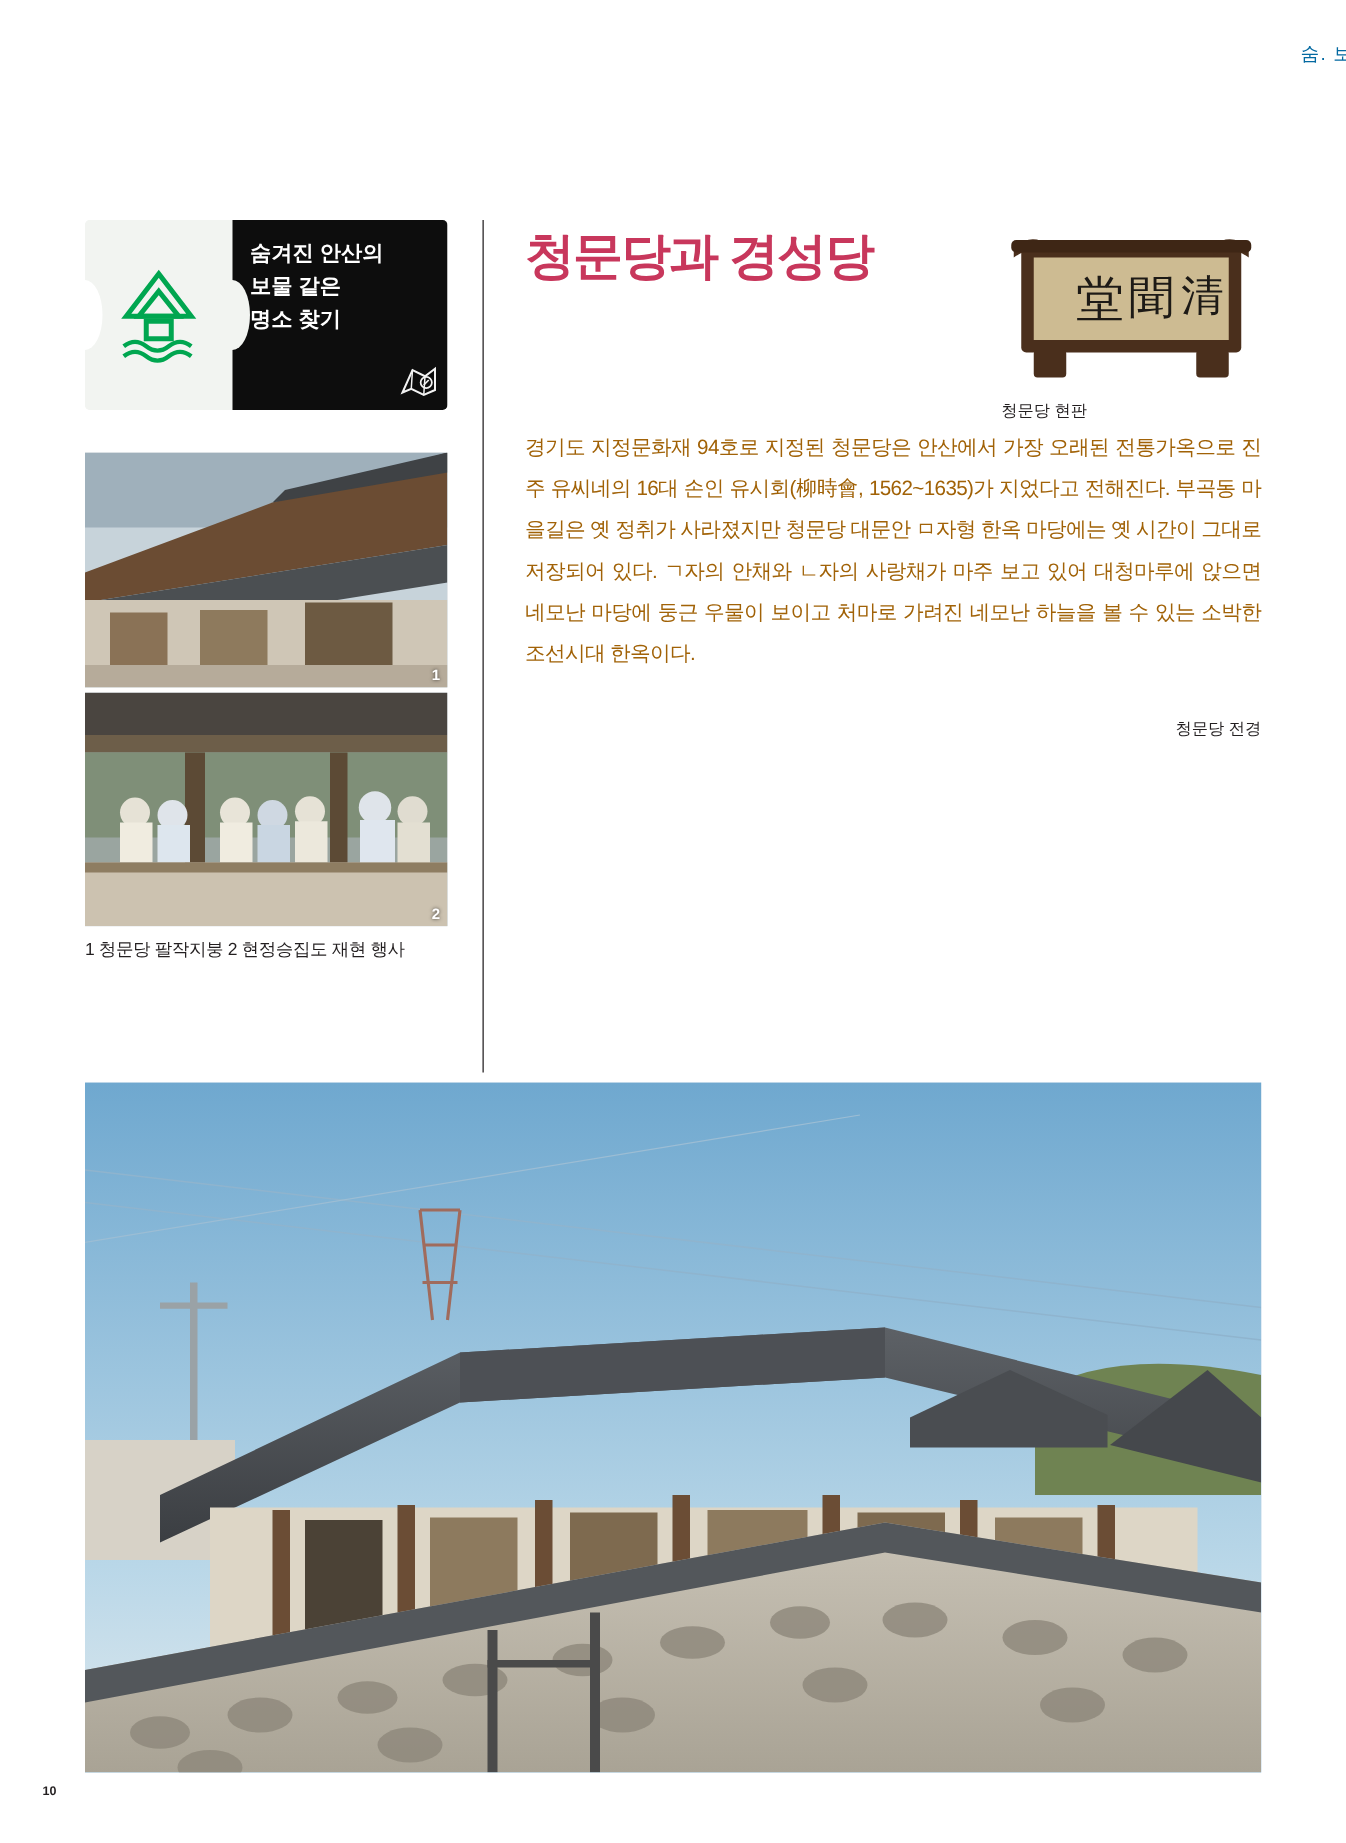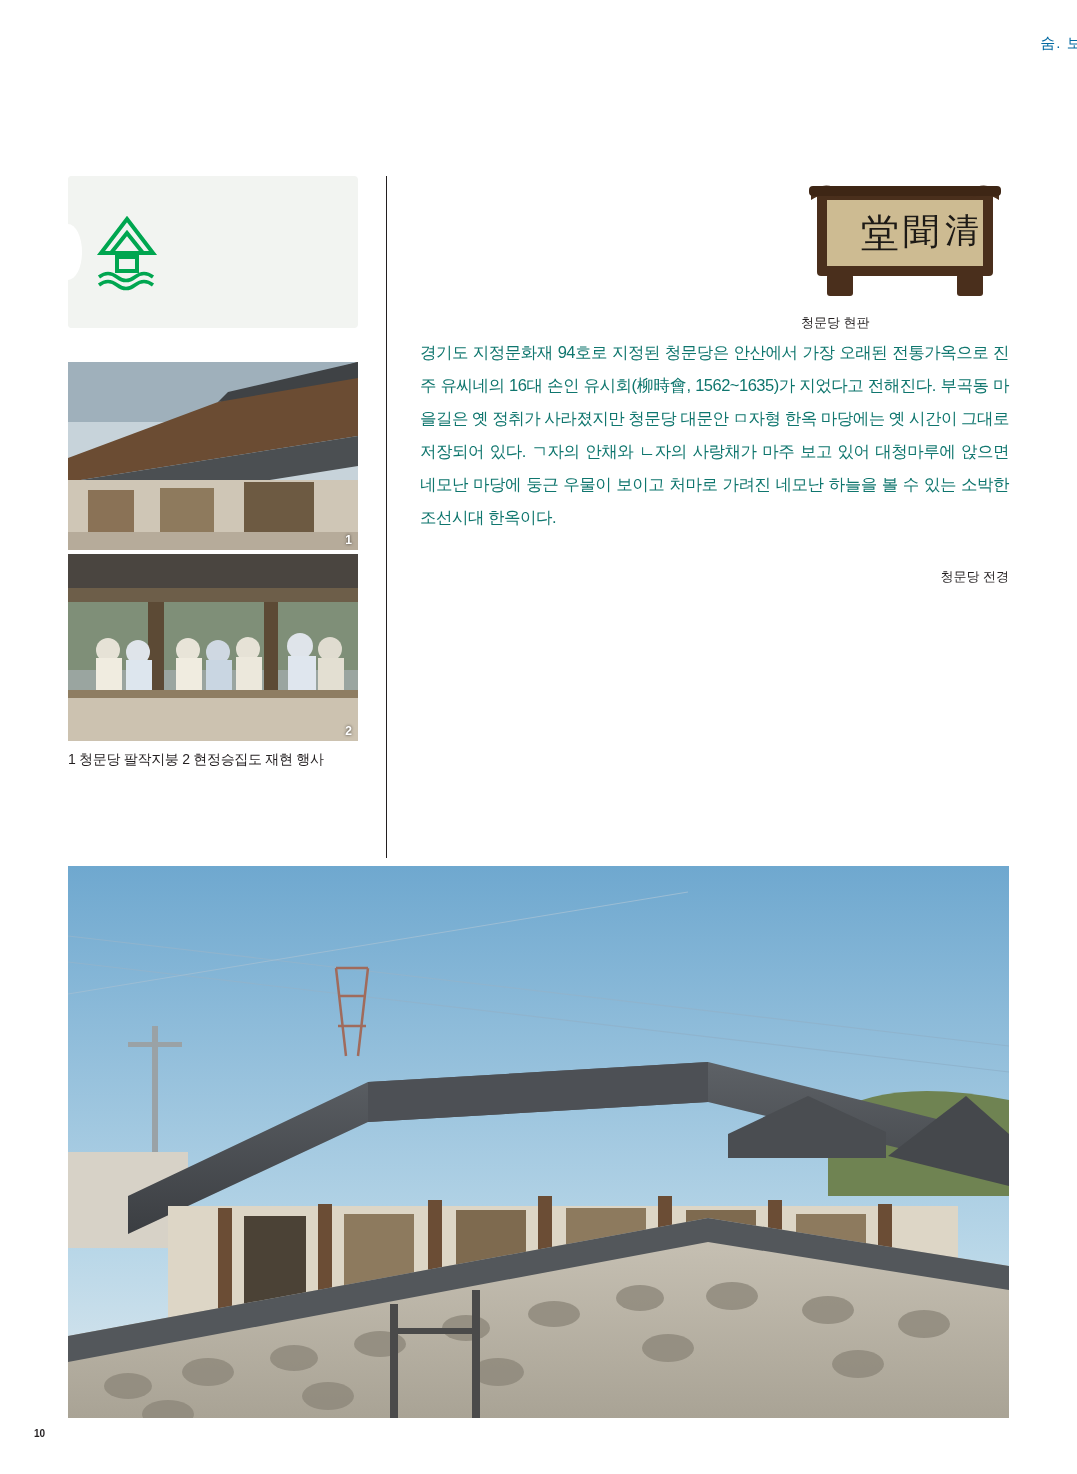--- a/index.html
+++ b/index.html
@@ -202,21 +202,21 @@
     font-weight: bold;
     color: #c8375c;
     letter-spacing: -0.7px;
   }
   .body-text {
     margin-top: 10px;
     font-size: 16.5px;
     line-height: 2.0;
     letter-spacing: -0.5px;
     text-align: justify;
-    color: #0f766e;
+    color: #a16207;
   }
   .right-caption {
     margin-top: 34px;
     text-align: right;
     font-size: 13px;
     color: #231f20;
   }
 
   
   .hero {
@@ -248,20 +248,33 @@
 
   <div class="badge">
     <div class="badge-left">
       <span class="badge-logo">
         <svg width="72" height="78" viewBox="0 0 72 78">
           <path d="M36 6 L62 40 H10 Z" fill="none" stroke="#00a650" stroke-width="4"></path>
           <path d="M36 20 L52 40 H20 Z" fill="none" stroke="#00a650" stroke-width="4"></path>
           <rect x="26" y="44" width="20" height="14" fill="none" stroke="#00a650" stroke-width="4"></rect>
           <path d="M8 64 q9 -7 18 0 t18 0 t18 0" fill="none" stroke="#00a650" stroke-width="3.5"></path>
           <path d="M8 72 q9 -7 18 0 t18 0 t18 0" fill="none" stroke="#00a650" stroke-width="3.5"></path>
+        </svg>
+      </span>
+    </div>
+    <div class="badge-right">
+      <div class="badge-line">숨겨진 안산의</div>
+      <div class="badge-line">보물 같은</div>
+      <div class="badge-line accent">명소 찾기</div>
+      <span class="badge-corner">
+        <svg width="30" height="26" viewBox="0 0 30 26">
+          <path d="M2 22 L10 4 L20 9 L28 3 L28 20 L19 24 L9 19 Z" fill="none" stroke="#ffffff" stroke-width="1.6"></path>
+          <path d="M10 4 L9 19 M20 9 L19 24" stroke="#ffffff" stroke-width="1.2"></path>
+          <circle cx="21" cy="14" r="4.5" fill="none" stroke="#ffffff" stroke-width="1.4"></circle>
+          <path d="M19 16 L23 12" stroke="#ffffff" stroke-width="1.4"></path>
         </svg>
       </span>
     </div>
   </div>
 
   <div class="photo photo-1">
     <svg width="290" height="188" viewBox="0 0 290 188" preserveAspectRatio="none">
       <rect width="290" height="188" fill="#c7d3da"></rect>
       <rect x="0" y="0" width="290" height="60" fill="#9fb0bb"></rect>
       <path d="M0 96 L150 40 L290 0 L290 74 L0 120 Z" fill="#6b4c33"></path>
@@ -306,20 +319,21 @@
   </div>
 
   <div class="left-caption">1 청문당 팔작지붕 2 현정승집도 재현 행사</div>
 </div>
 
 <div class="v-rule"></div>
 
 <div class="right-col">
 
   <div class="title-block">
+    <div class="title-2">청문당과 경성당</div>
 
     <span class="plaque">
       <svg width="208" height="136" viewBox="0 0 208 136">
         <rect x="16" y="20" width="176" height="86" rx="4" fill="#4a2f1c"></rect>
         <rect x="26" y="30" width="156" height="66" fill="#cdbb92"></rect>
         <path d="M10 22 q14 -12 28 -2 l0 8 q-14 -8 -28 2 z" fill="#4a2f1c"></path>
         <path d="M198 22 q-14 -12 -28 -2 l0 8 q14 -8 28 2 z" fill="#4a2f1c"></path>
         <rect x="8" y="16" width="192" height="10" rx="4" fill="#3e2615"></rect>
         <rect x="26" y="104" width="26" height="22" rx="3" fill="#4a2f1c"></rect>
         <rect x="156" y="104" width="26" height="22" rx="3" fill="#4a2f1c"></rect>

